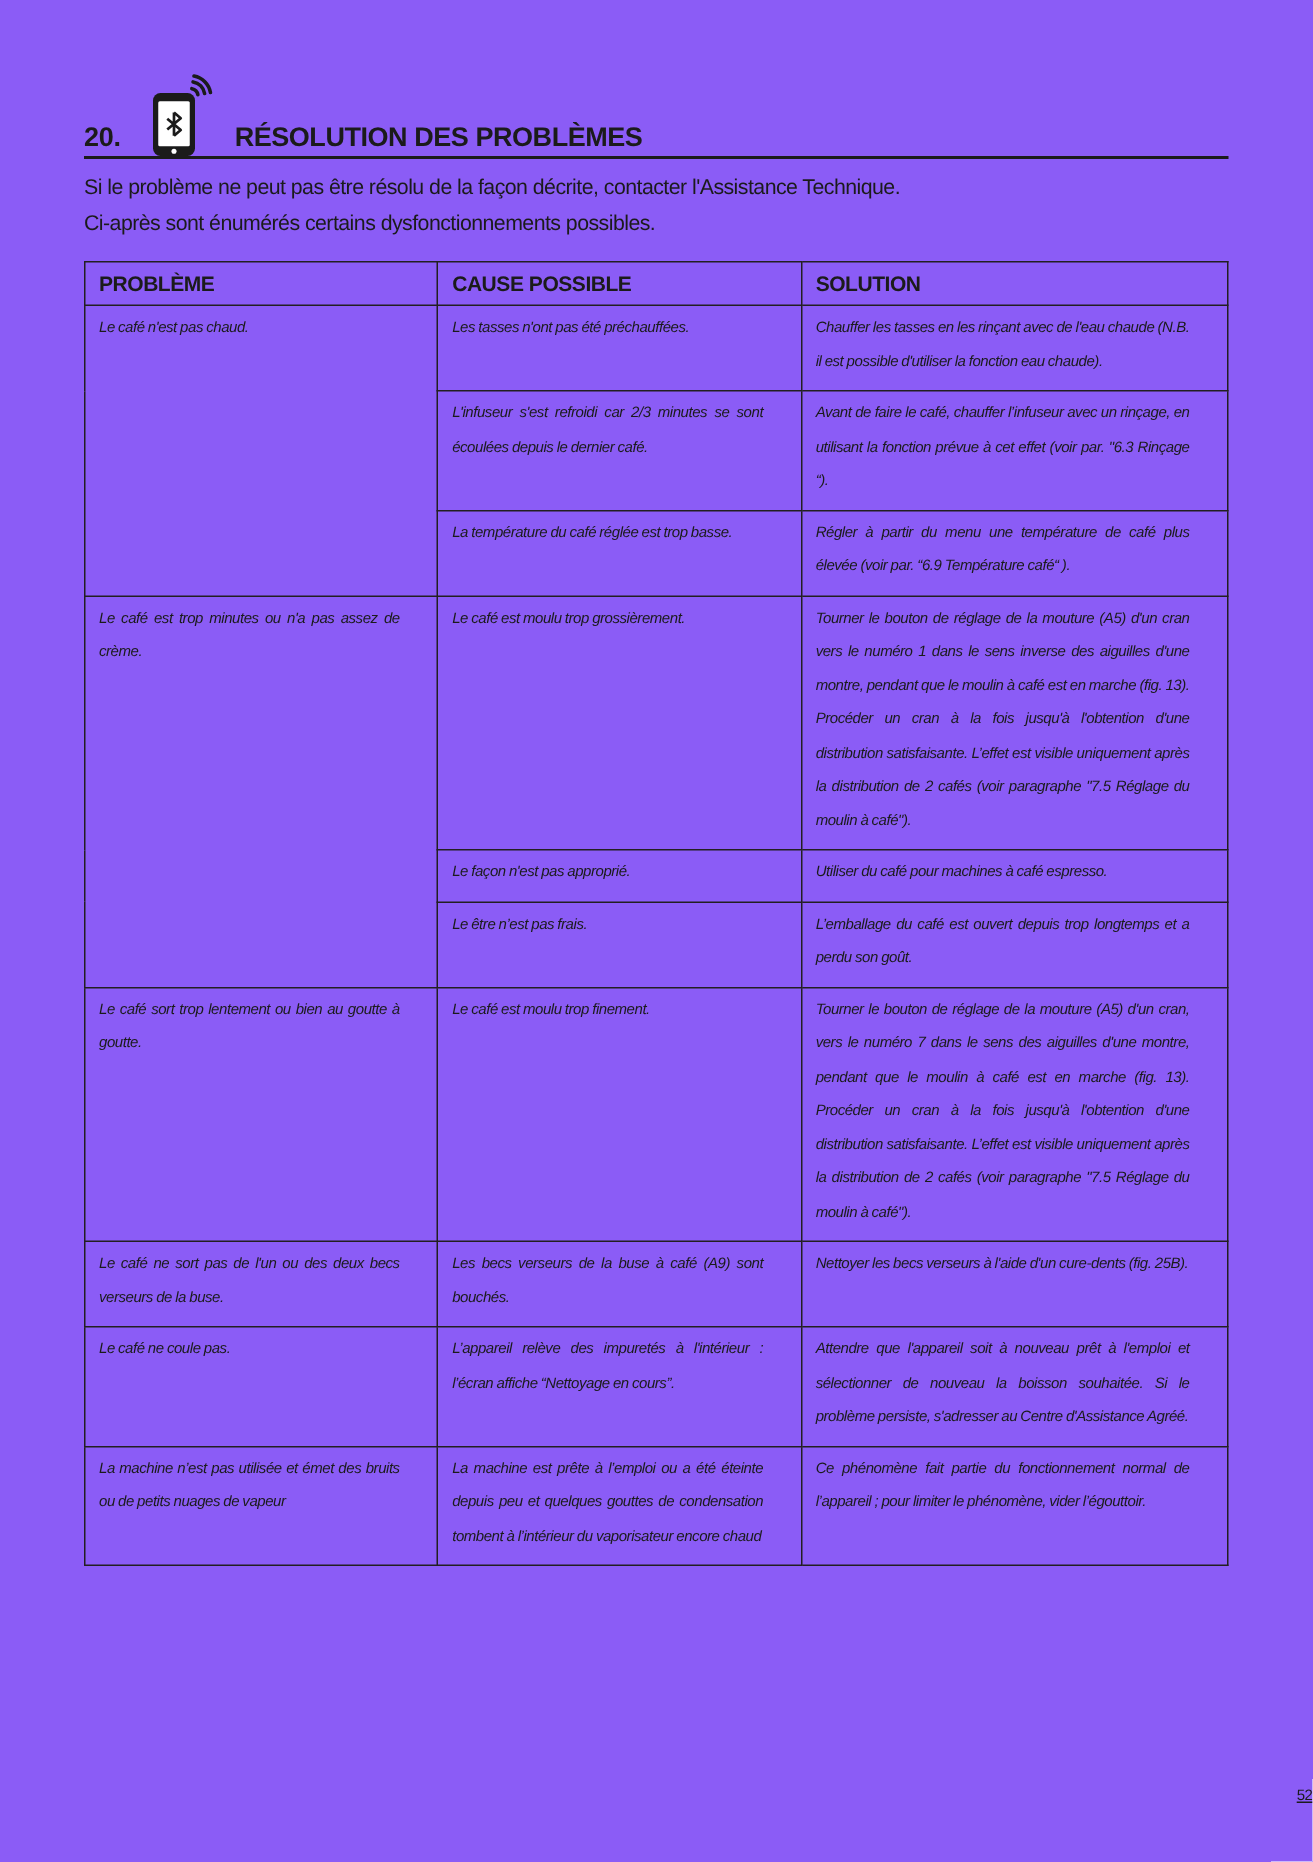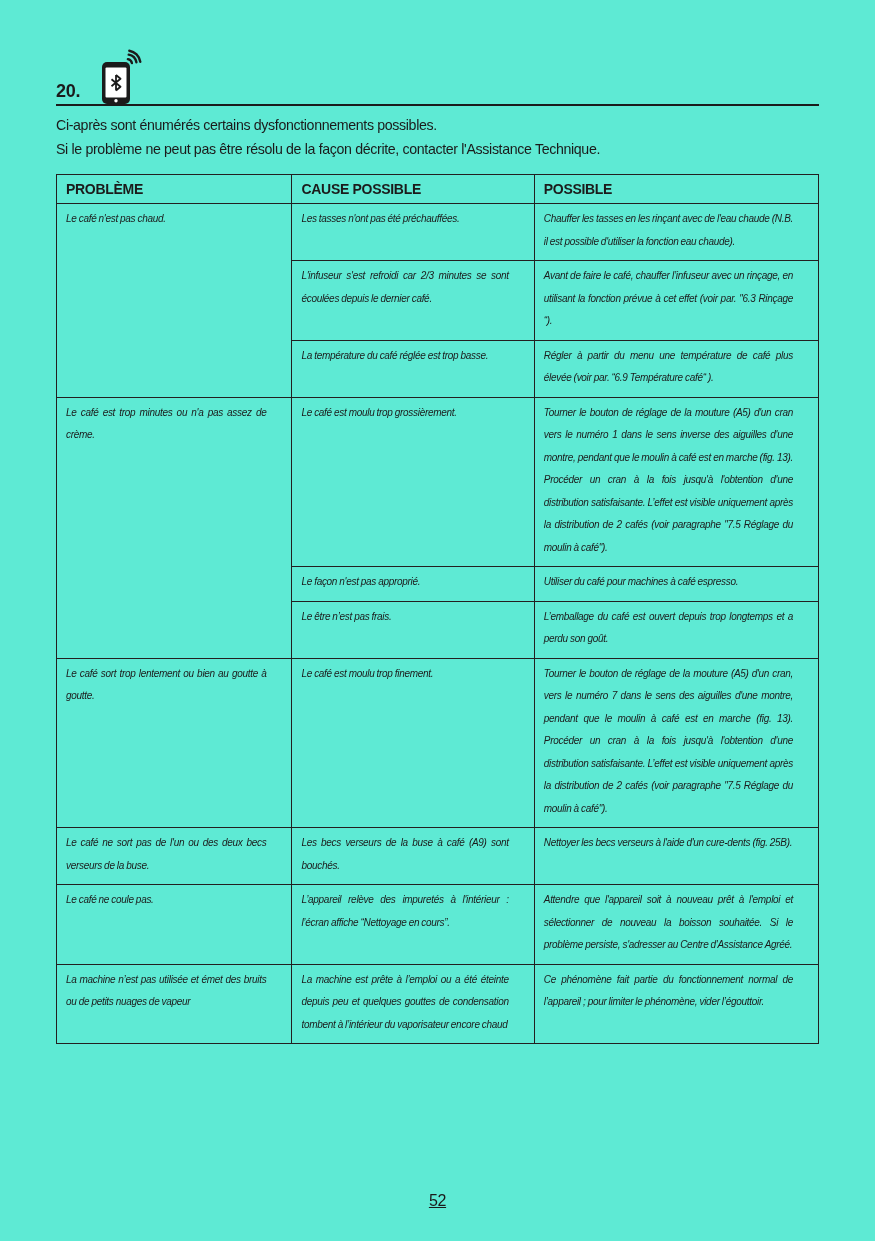--- a/index.html
+++ b/index.html
@@ -7,21 +7,21 @@
     width: 875px; height: 1241px;
     background: #ffffff;
     font-family: "Liberation Sans", "DejaVu Sans", sans-serif;
     color: #1b1b1b;
     overflow: hidden;
   }
   .page {
     position: relative;
     width: 875px; height: 1241px;
     padding: 50px 56px 0 56px;
-    background: #5eead4;
+    background: #8b5cf6;
   }
   
   .title-row {
     display: flex;
     align-items: flex-end;
     gap: 0;
     height: 52px;
   }
   .sec-num {
     font-weight: bold;
@@ -85,22 +85,22 @@
     word-spacing: -0.3px;
     line-height: 22.5px;
     text-align: justify;
     font-style: italic;
   }
   
   .footer {
     position: absolute;
     left: 0; top: 1192px;
     width: 100%;
-    text-align: center;
-    font-size: 16px;
+    text-align: right;
+    font-size: 10px;
     letter-spacing: -0.3px;
     text-decoration: underline;
   }
 </style>
 </head>
 <body>
 
 <div class="page">
 
   <div class="title-row">
@@ -112,39 +112,40 @@
         <path d="M28.7 5.6 A9.5 9.5 0 0 1 36.4 13.3" fill="none" stroke="#1b1b1b" stroke-width="2.4" stroke-linecap="round"></path>
         <path d="M29.3 1.7 A13.5 13.5 0 0 1 40.3 12.7" fill="none" stroke="#1b1b1b" stroke-width="2.4" stroke-linecap="round"></path>
 
         <rect x="2" y="13" width="28" height="42" rx="5" fill="#1b1b1b"></rect>
         <rect x="5.5" y="18.5" width="21" height="30" rx="1" fill="#ffffff"></rect>
         <circle cx="16" cy="51.8" r="1.7" fill="#ffffff"></circle>
 
         <path d="M16 26 L16 41.5 M16 26 L20.5 29.8 L11.5 37.3 M16 41.5 L20.5 37.7 L11.5 30.2" fill="none" stroke="#1b1b1b" stroke-width="1.8" stroke-linejoin="round"></path>
       </svg>
     </span>
+    <span class="page-title">RÉSOLUTION DES PROBLÈMES</span>
   </div>
   <div class="title-rule"></div>
 
   <div class="intro">
+    <div>Si le problème ne peut pas être résolu de la façon décrite, contacter l'Assistance Technique.</div>
     <div>Ci-après sont énumérés certains dysfonctionnements possibles.</div>
-    <div>Si le problème ne peut pas être résolu de la façon décrite, contacter l'Assistance Technique.</div>
   </div>
 
   <table class="trouble">
     <colgroup>
         <col class="c1">
         <col class="c2">
         <col class="c3">
       </colgroup>
     <thead>
       <tr>
         <th>PROBLÈME</th>
         <th>CAUSE POSSIBLE</th>
-        <th>POSSIBLE</th>
+        <th>SOLUTION</th>
       </tr>
     </thead>
     <tbody>
 
       <tr>
         <td rowspan="3">Le café n'est pas chaud.</td>
         <td>Les tasses n'ont pas été préchauffées.</td>
         <td>Chauffer les tasses en les rinçant avec de l'eau chaude (N.B. il est possible d'utiliser la fonction eau chaude).</td>
       </tr>
       <tr>

